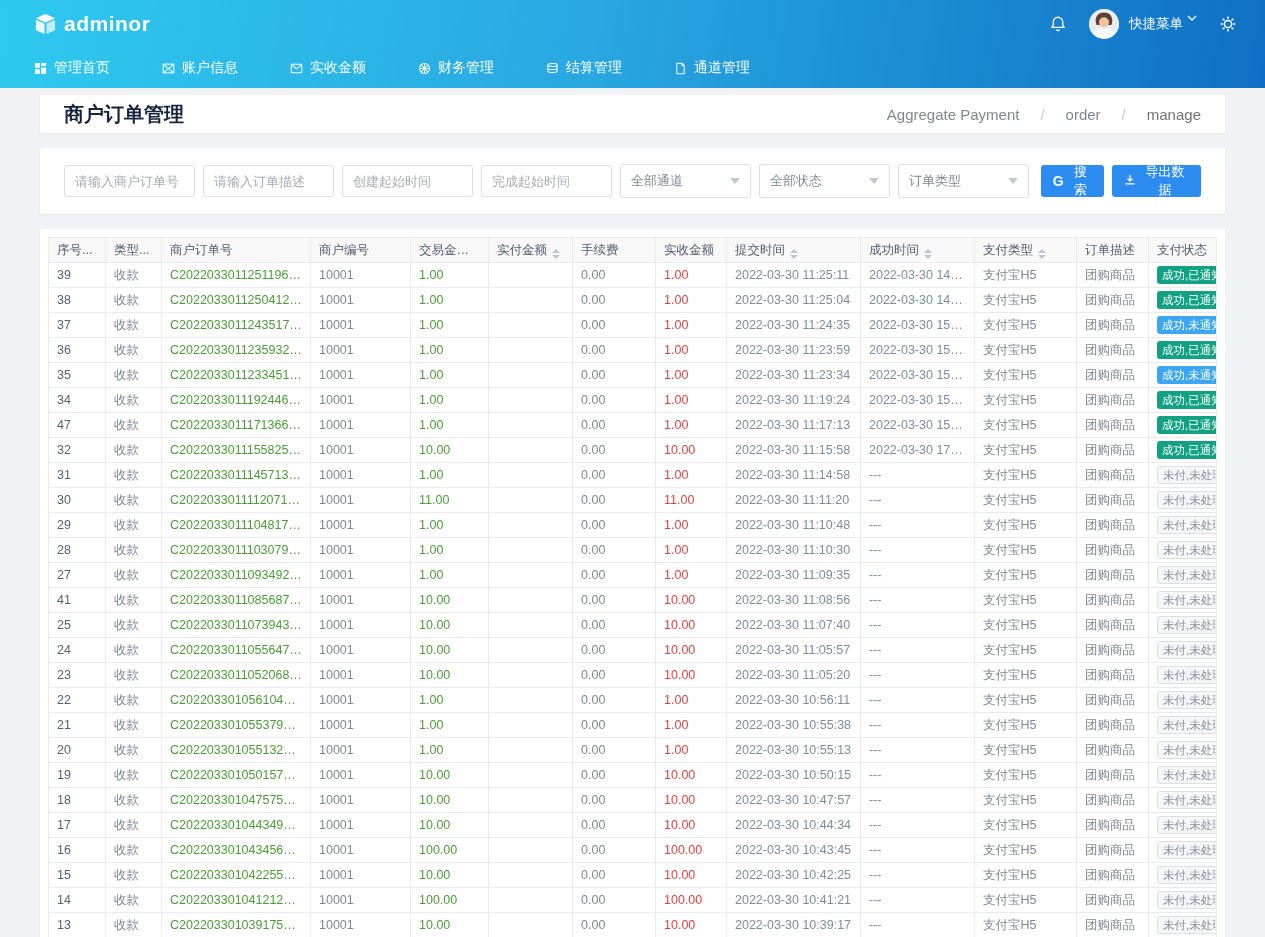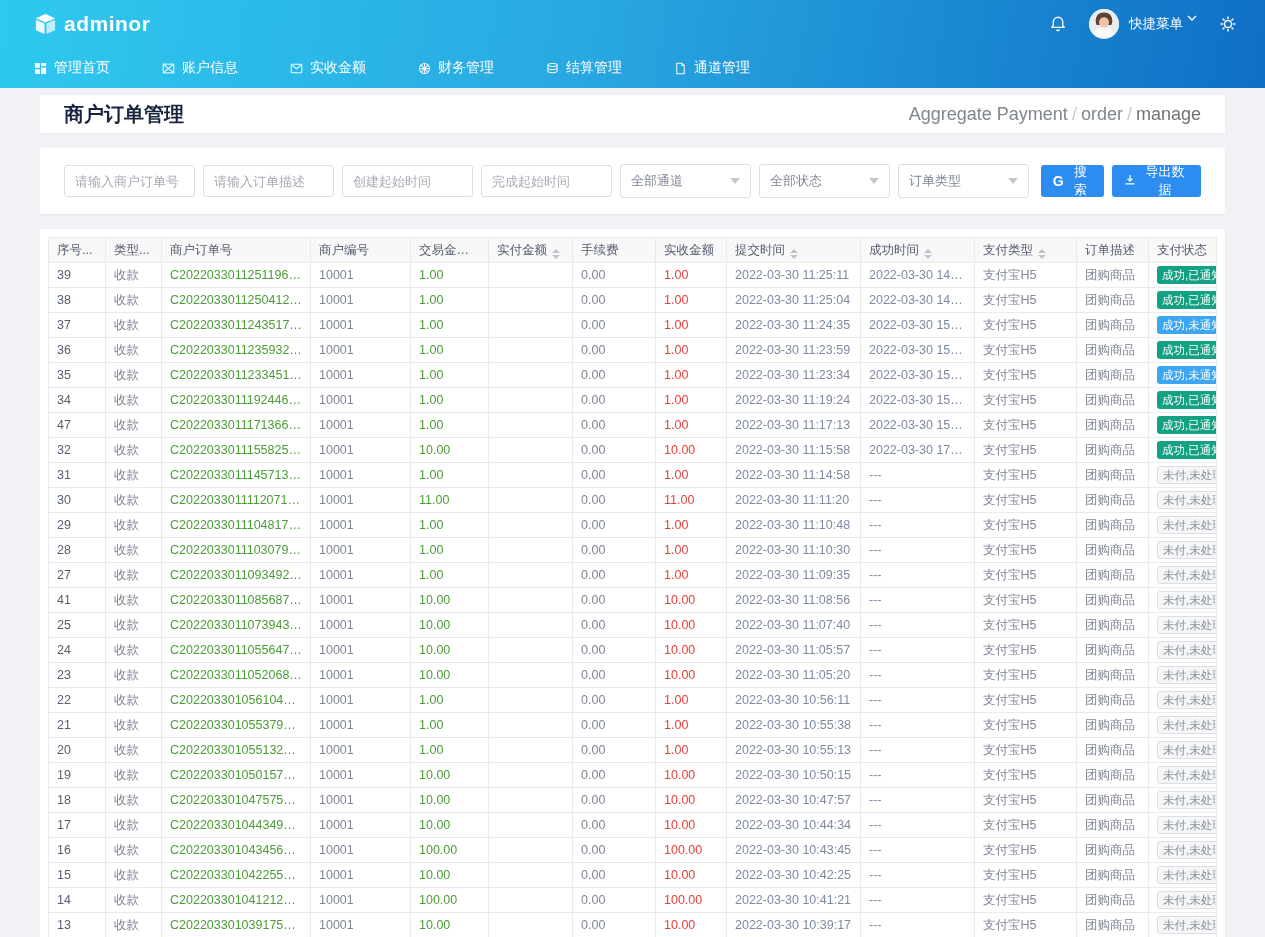--- a/index.html
+++ b/index.html
@@ -21,21 +21,21 @@
   .quick-menu .caret { width:10px; height:6px; }
   .hdr-nav { height:40px; display:flex; align-items:center; padding:0 34px; gap:52px; }
   .nav-item { display:flex; align-items:center; gap:7px; font-size:14px; color:#fff; cursor:pointer; }
   .nav-item .nav-ico { width:13px; height:13px; color:#fff; opacity:.95; }
   .nav-item .nav-ico svg { width:100%; height:100%; display:block; }
 
   
   .title-bar { margin:7px 40px 0; background:#fff; height:38px; display:flex; align-items:center;
                justify-content:space-between; padding:0 24px; box-shadow:0 1px 2px rgba(0,0,0,.04); }
   .page-title { font-size:20px; font-weight:bold; color:#17233d; }
-  .breadcrumb { font-size:18px; color:#80868f; display:flex; align-items:center; gap:4px; }
+  .breadcrumb { font-size:15px; color:#80868f; display:flex; align-items:center; gap:21px; }
   .breadcrumb .sep { color:#c5c8ce; }
   .breadcrumb .last { color:#737373; }
 
   
   .card { margin:15px 40px 0; background:#fff; box-shadow:0 1px 2px rgba(0,0,0,.05); border-radius:2px; }
 
   
   .filter-card { padding:16px 24px; display:flex; align-items:center; gap:8px; }
   .f-input, .f-select { height:32px; border:1px solid #dcdee2; border-radius:3px; background:#fff;
                         font-size:13px; color:#808695; }

